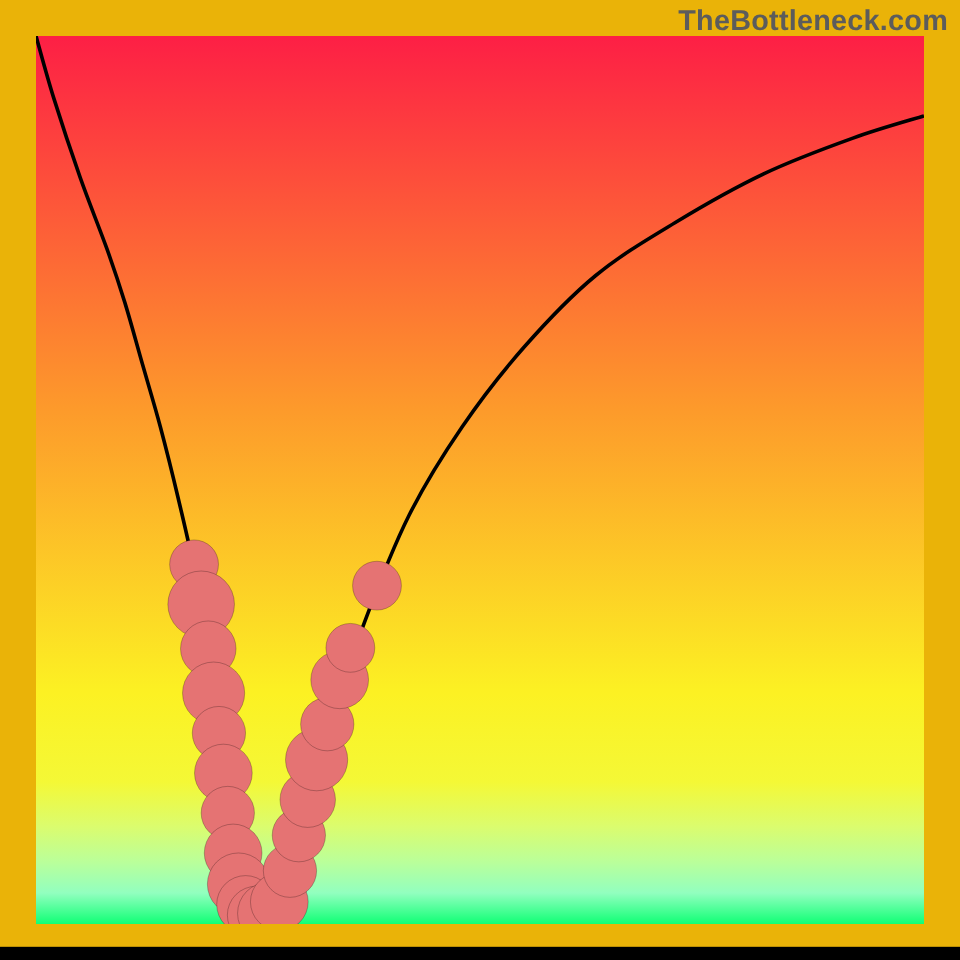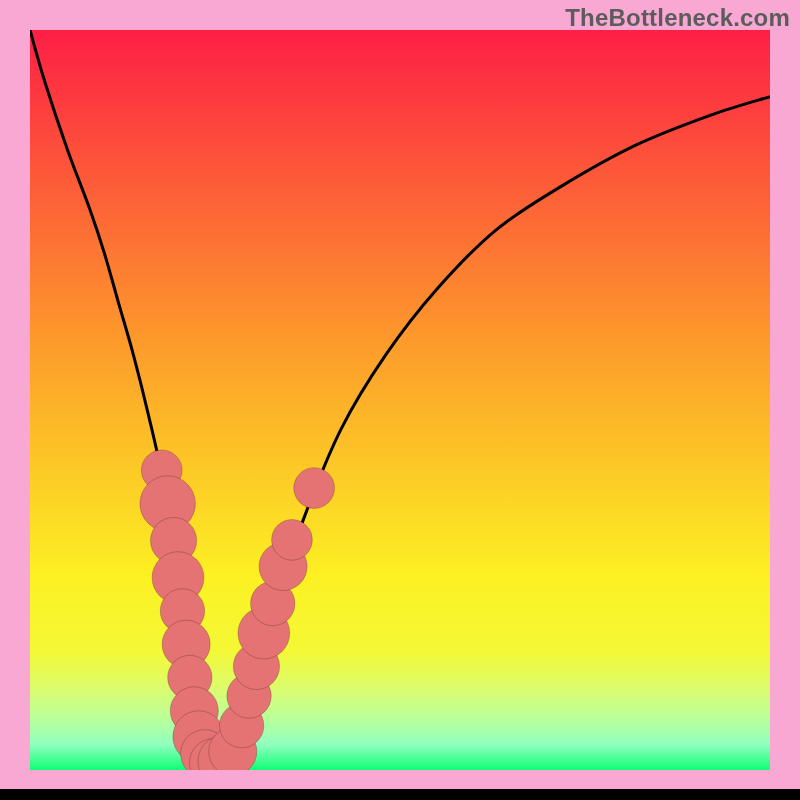--- a/index.html
+++ b/index.html
@@ -7,21 +7,21 @@
     padding: 0;
     width: 800px;
     height: 800px;
     background: #000000;
     overflow: hidden;
   }
   .frame {
     position: absolute;
     width: 800px;
     height: 789px;
-    background: #f9a8d4;
+    background: #eab308;
   }
   .plot-area {
     position: absolute;
     left: 30px;
     top: 30px;
     width: 740px;
     height: 740px;
     overflow: hidden;
   }
   .gradient-bg {

